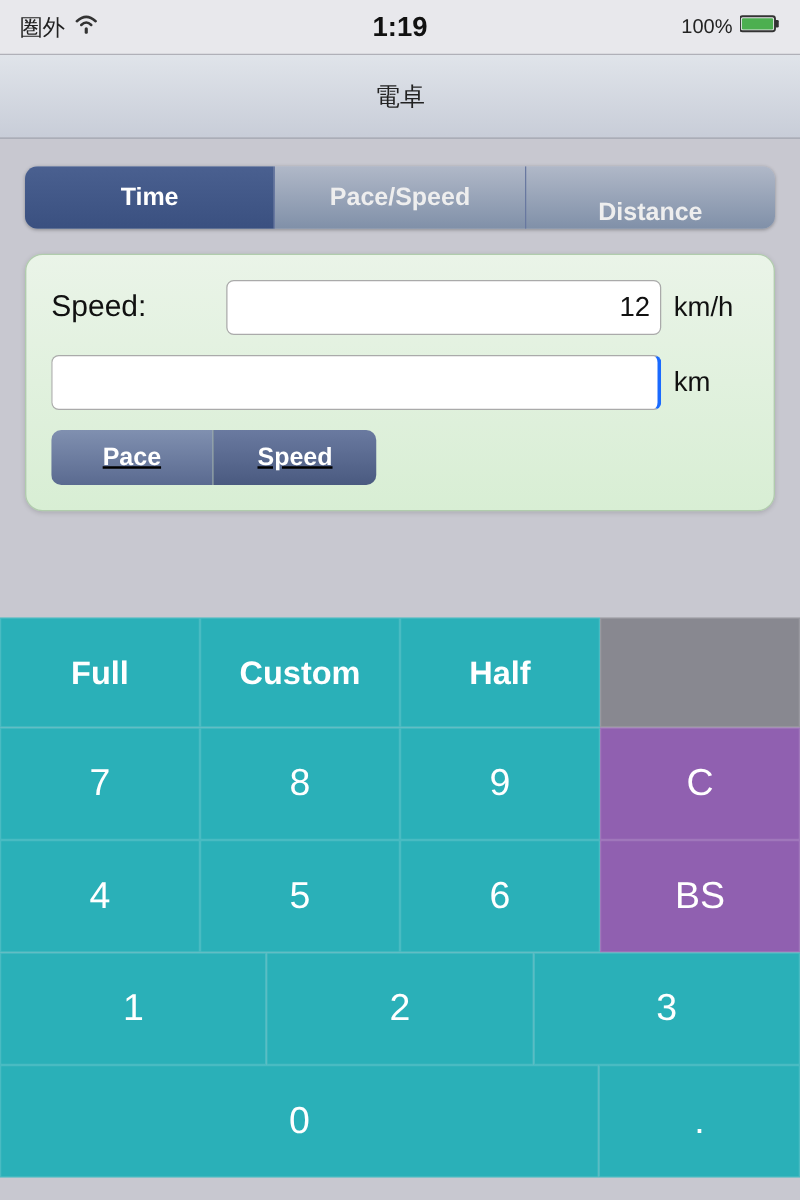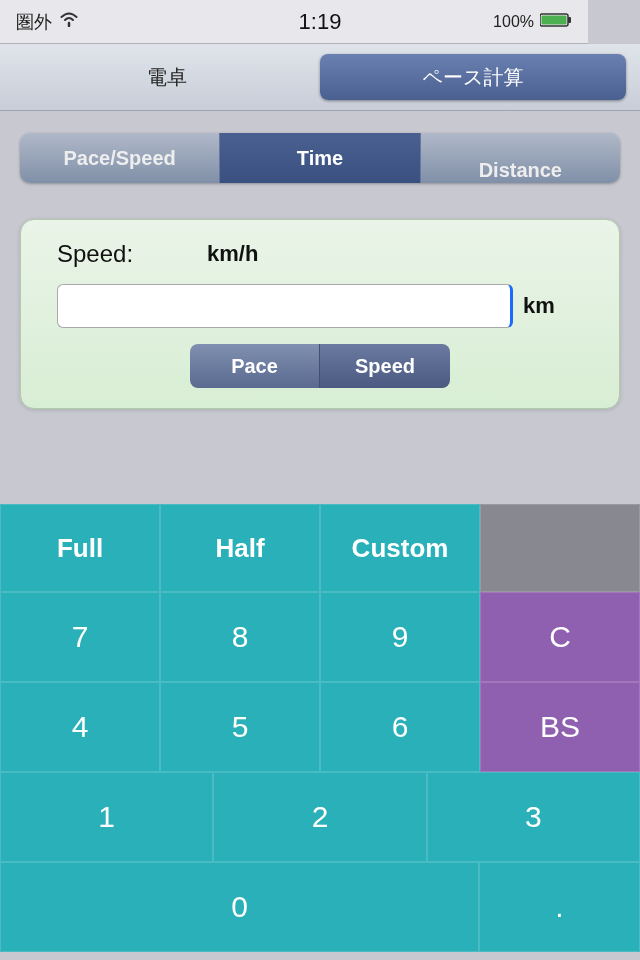--- a/index.html
+++ b/index.html
@@ -7,40 +7,40 @@
     body {
       width: 640px;
       height: 960px;
       background: #c8c8d0;
       font-family: -apple-system, 'Helvetica Neue', Arial, sans-serif;
       overflow: hidden;
     }
 
     
     #status-bar {
-      width: 588px;
+      width: 640px;
       height: 44px;
       background: #e8e8ec;
       display: flex;
       align-items: center;
       justify-content: space-between;
       padding: 0 16px;
       border-bottom: 1px solid #b0b0b8;
     }
     .status-left {
       display: flex;
       align-items: center;
       gap: 6px;
       font-size: 18px;
       font-weight: 500;
       color: #222;
     }
     .status-center {
       font-size: 22px;
-      font-weight: 400;
+      font-weight: 700;
       color: #111;
       position: absolute;
       left: 50%;
       transform: translateX(-50%);
     }
     .status-right {
       display: flex;
       align-items: center;
       gap: 6px;
       font-size: 16px;
@@ -101,25 +101,25 @@
     }
     .segment-btn:last-child { border-right: none; margin-top: 24px; }
     .segment-btn.active {
       background: linear-gradient(to bottom, #4a6090, #3a5080);
       color: #fff;
     }
 
     
     #input-panel {
       width: 600px;
-      margin: 36px auto 0;
+      margin: 20px auto 0;
       background: linear-gradient(to bottom, #eaf4e8, #d8eed4);
       border-radius: 14px;
       border: 1px solid #b0ccac;
-      padding: 20px 36px 20px;
+      padding: 20px 20px 20px;
       box-shadow: 0 1px 4px rgba(0,0,0,0.15);
     }
     .input-row {
       display: flex;
       align-items: center;
       margin-bottom: 16px;
     }
     .input-label {
       font-size: 24px;
       font-weight: 400;
@@ -140,26 +140,26 @@
       outline: none;
     }
     .input-field.with-cursor {
       border-right: 3px solid #1a6aff;
     }
     .input-unit {
       font-size: 22px;
       color: #111;
       margin-left: 10px;
       min-width: 60px;
-      font-weight: bold;
     }
     .pace-speed-row {
       display: flex;
-      justify-content: center;
+      justify-content: flex-start;
       margin-top: 4px;
+      text-decoration: underline;
     }
     .pace-speed-btn {
       width: 130px;
       height: 44px;
       font-size: 20px;
       font-weight: 600;
       color: #fff;
       cursor: pointer;
       border: none;
       outline: none;
@@ -171,21 +171,21 @@
     }
     .pace-speed-btn.speed {
       background: linear-gradient(to bottom, #6a7aa0, #4a5a80);
       border-radius: 0 8px 8px 0;
     }
 
     
     #keypad {
       width: 640px;
       position: absolute;
-      bottom: 8px;
+      bottom: 18px;
       left: 0;
     }
     .keypad-row {
       display: flex;
       width: 640px;
     }
     .key {
       flex: 1;
       height: 90px;
       display: flex;
@@ -226,50 +226,50 @@
         <rect x="0" y="2" width="28" height="12" rx="2" ry="2" fill="none" stroke="#333" stroke-width="1.5"></rect>
         <rect x="28" y="5" width="3" height="6" rx="1" fill="#333"></rect>
         <rect x="1.5" y="3.5" width="25" height="9" rx="1" fill="#4caf50"></rect>
       </svg>
     </span>
   </div>
 </div>
 
 <div id="tab-bar">
   <div class="tab-item">電卓</div>
-  <div class="tab-item active">ペース計算</div>
 </div>
 
 <div id="segment-control">
+  <div class="segment-btn active">Time</div>
   <div class="segment-btn">Pace/Speed</div>
-  <div class="segment-btn active">Time</div>
   <div class="segment-btn">Distance</div>
 </div>
 
 <div id="input-panel">
   <div class="input-row">
     <span class="input-label">Speed:</span>
+    <input class="input-field" type="text" value="12" style="">
     <span class="input-unit">km/h</span>
   </div>
   <div class="input-row">
     <input class="input-field with-cursor" type="text" value="" style="">
     <span class="input-unit">km</span>
   </div>
   <div class="pace-speed-row">
     <button class="pace-speed-btn pace">Pace</button>
     <button class="pace-speed-btn speed">Speed</button>
   </div>
 </div>
 
 <div id="keypad">
 
   <div class="keypad-row preset-row">
     <div class="key key-teal">Full</div>
+    <div class="key key-teal">Custom</div>
     <div class="key key-teal">Half</div>
-    <div class="key key-teal">Custom</div>
     <div class="key key-gray"></div>
   </div>
 
   <div class="keypad-row">
     <div class="key key-teal">7</div>
     <div class="key key-teal">8</div>
     <div class="key key-teal">9</div>
     <div class="key key-purple">C</div>
   </div>
 

